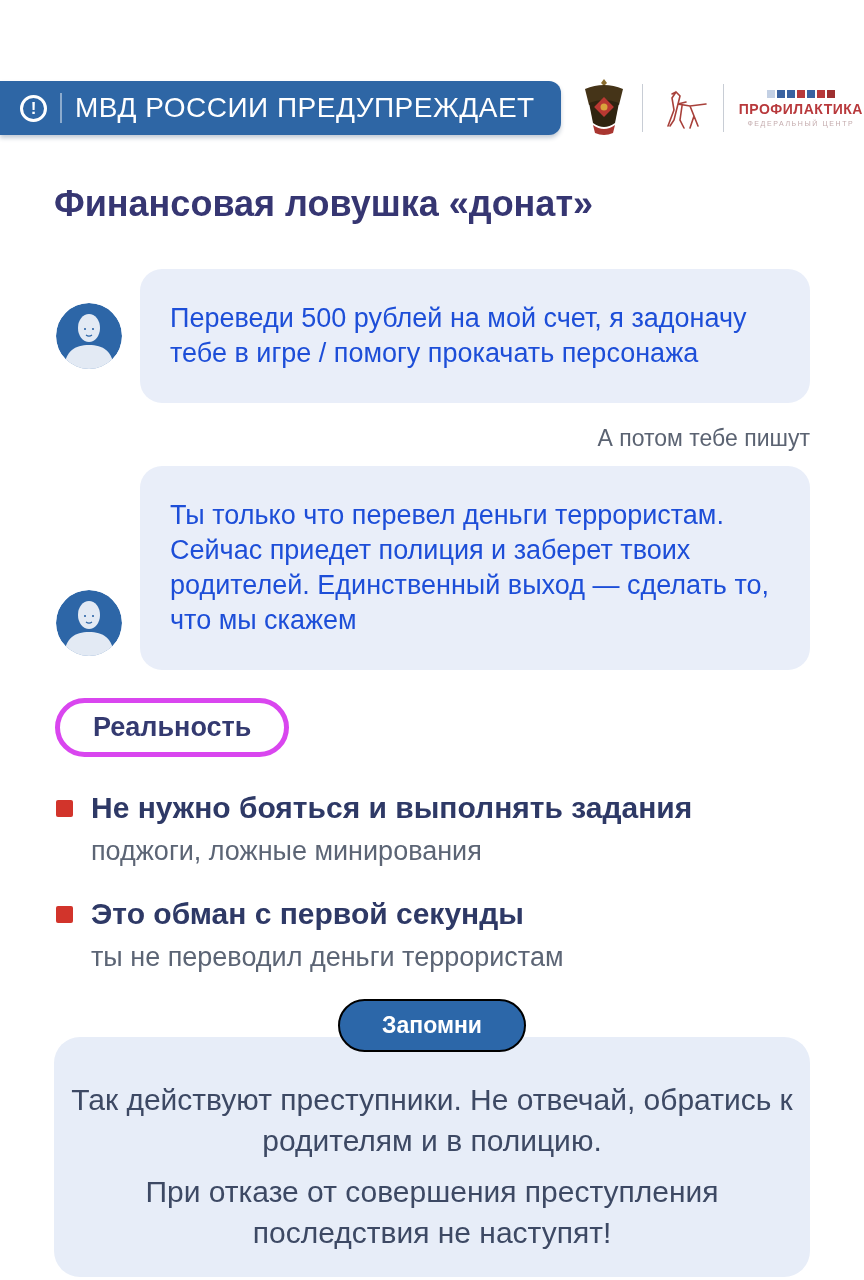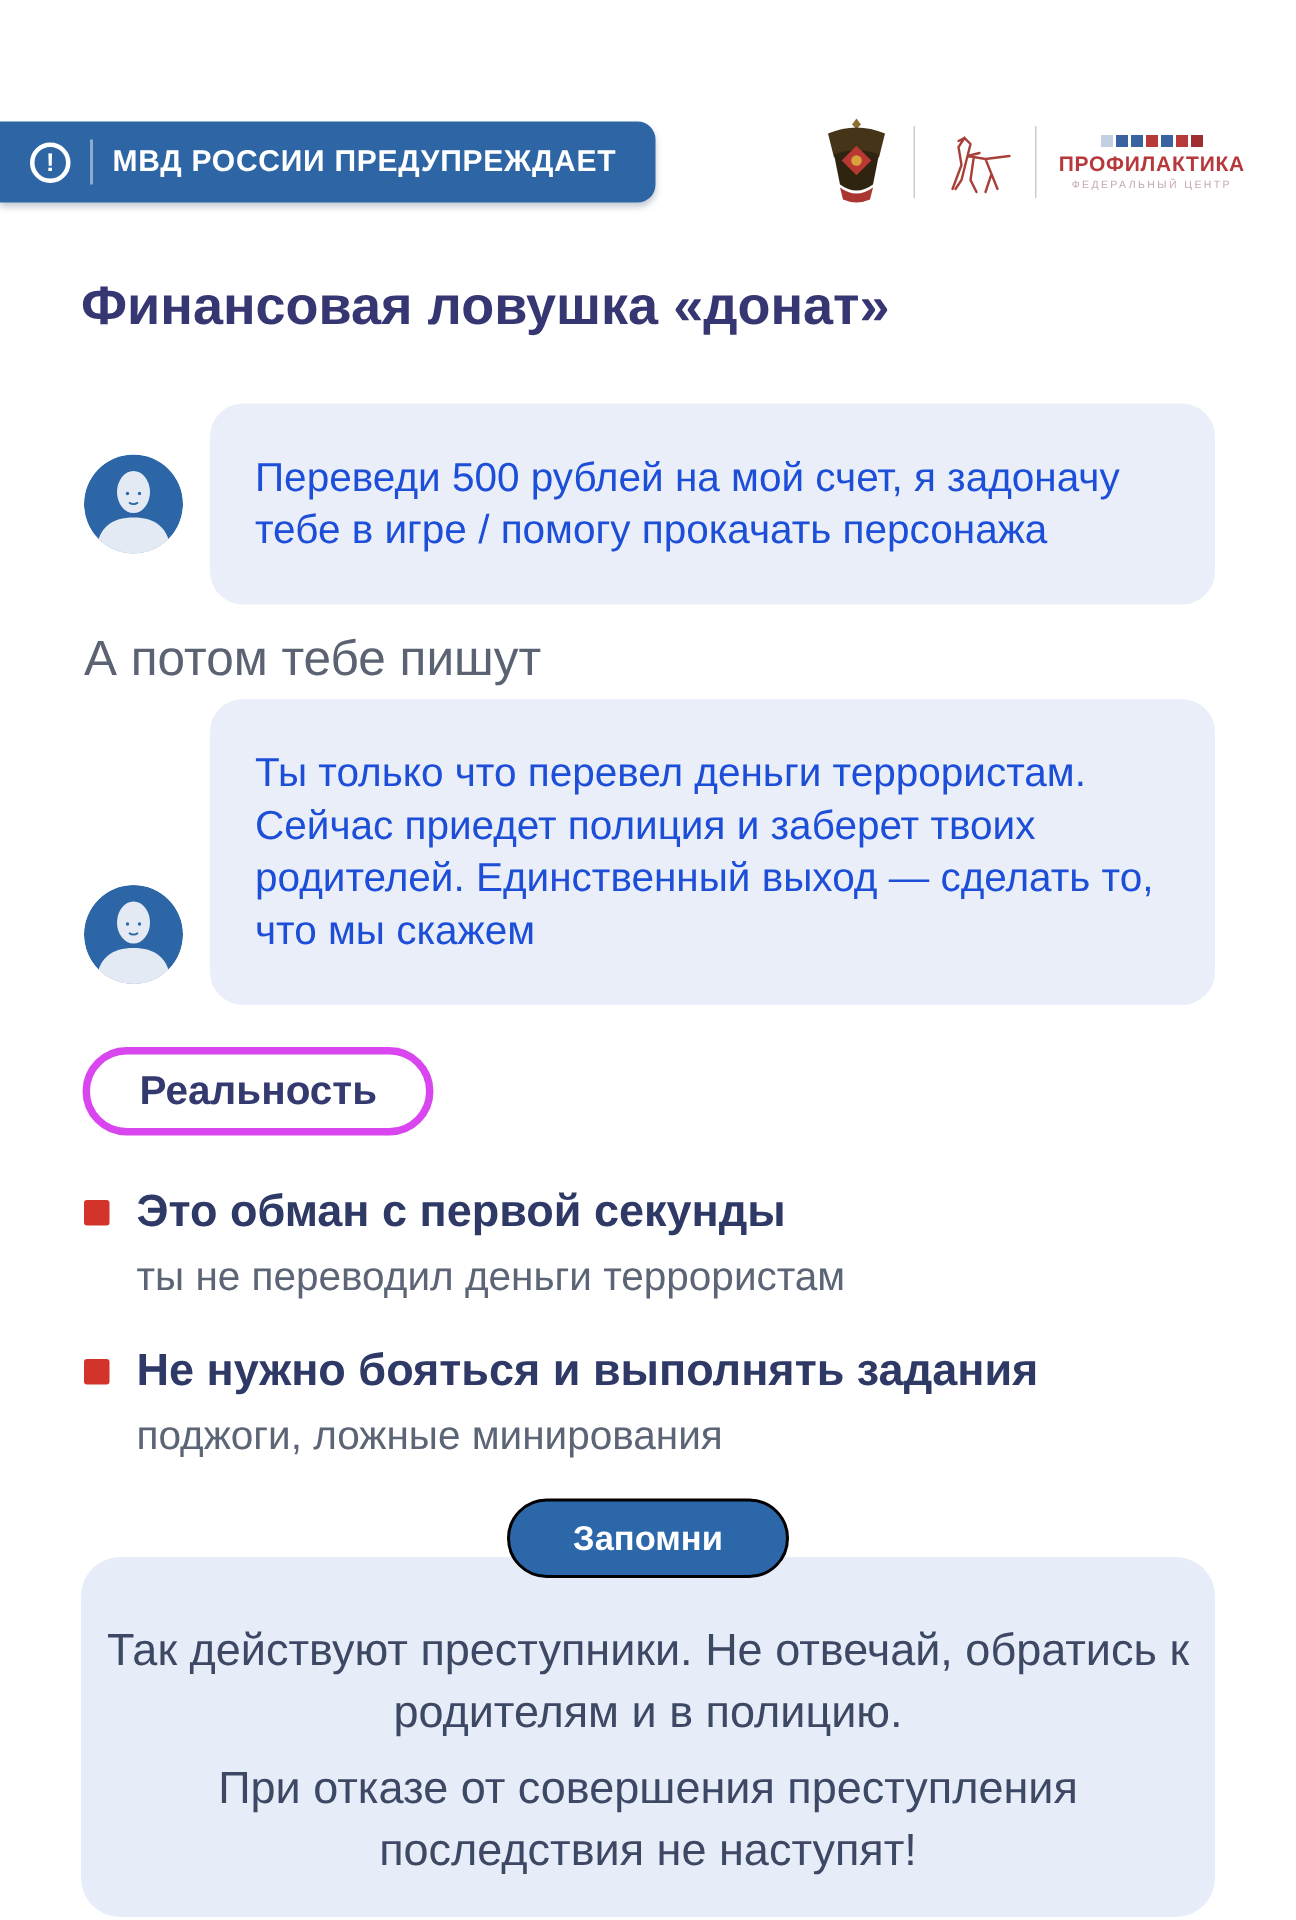--- a/index.html
+++ b/index.html
@@ -16,21 +16,21 @@
     background:#2e66a5;color:#fff;height:54px;display:flex;align-items:center;gap:13px;
     padding:0 26px 0 20px;border-radius:0 12px 12px 0;
     box-shadow:0 3px 4px rgba(20,50,90,.25);
   }
   .banner-icon{
     width:27px;height:27px;border:3px solid #fff;border-radius:50%;
     display:flex;align-items:center;justify-content:center;
     font-weight:700;font-size:17px;box-sizing:border-box;line-height:1;flex:none;
   }
   .banner-divider{width:2px;height:30px;background:rgba(255,255,255,.45);flex:none;}
-  .banner-label{font-weight:700;font-size:20px;letter-spacing:.5px;white-space:nowrap;}
+  .banner-label{font-weight:400;font-size:28px;letter-spacing:.5px;white-space:nowrap;}
 
   .logos{display:flex;align-items:center;gap:15px;margin-right:34px;padding-left:20px;}
   .logo-divider{width:1px;height:48px;background:#c8cdd5;}
   .prof{display:flex;flex-direction:column;align-items:center;gap:3px;}
   .prof-squares{display:flex;gap:2px;}
   .prof-squares span{width:8px;height:8px;display:block;}
   .prof-title{font-size:14px;font-weight:700;color:#b8393c;letter-spacing:.5px;white-space:nowrap;}
   .prof-sub{font-size:7px;color:#c4abad;letter-spacing:1.6px;white-space:nowrap;}
 
   
@@ -40,21 +40,21 @@
   .chat-row{position:relative;margin:0 54px;}
   .chat-row.first{margin-top:40px;}
   .chat-row.second{margin-top:12px;}
   .avatar{position:absolute;left:2px;width:66px;height:66px;border-radius:50%;overflow:hidden;}
   .chat-row.first .avatar{top:50%;transform:translateY(-50%);}
   .chat-row.second .avatar{bottom:14px;}
   .bubble{
     margin-left:86px;background:#e9eef9;border-radius:22px;
     padding:32px 30px;font-size:27px;line-height:35px;color:#1d4ed8;
   }
-  .interlude{margin:20px 54px 0 56px;font-size:33px;line-height:31px;color:#5b6372;}
+  .interlude{margin:20px 54px 0 56px;font-size:23px;line-height:31px;color:#5b6372;text-align:right;}
 
   
   .reality-pill{
     display:inline-block;margin:28px 0 0 55px;background:#fff;
     border:5px solid #d946ef;border-radius:32px;padding:11px 33px;
     font-size:27px;font-weight:700;color:#343a70;line-height:27px;
   }
   .points{margin:32px 54px 0 56px;}
   .point + .point{margin-top:28px;}
   .point-head{display:flex;align-items:center;gap:18px;font-size:30px;line-height:38px;font-weight:700;color:#2e3966;}
@@ -166,30 +166,30 @@
   </div>
 
   <div>
     <span class="reality-pill">Реальность</span>
   </div>
 
   <div class="points">
     <div class="point">
       <div class="point-head">
         <span class="point-marker"></span>
+        <span>Не нужно бояться и выполнять задания</span>
+      </div>
+      <div class="point-detail">поджоги, ложные минирования</div>
+    </div>
+    <div class="point">
+      <div class="point-head">
+        <span class="point-marker"></span>
         <span>Это обман с первой секунды</span>
       </div>
       <div class="point-detail">ты не переводил деньги террористам</div>
-    </div>
-    <div class="point">
-      <div class="point-head">
-        <span class="point-marker"></span>
-        <span>Не нужно бояться и выполнять задания</span>
-      </div>
-      <div class="point-detail">поджоги, ложные минирования</div>
     </div>
   </div>
 
   <div class="remember">
     <span class="remember-badge">Запомни</span>
     <div class="remember-panel">
       <p>Так действуют преступники. Не отвечай, обратись к родителям и в полицию.</p>
       <p>При отказе от совершения преступления последствия не наступят!</p>
     </div>
   </div>

